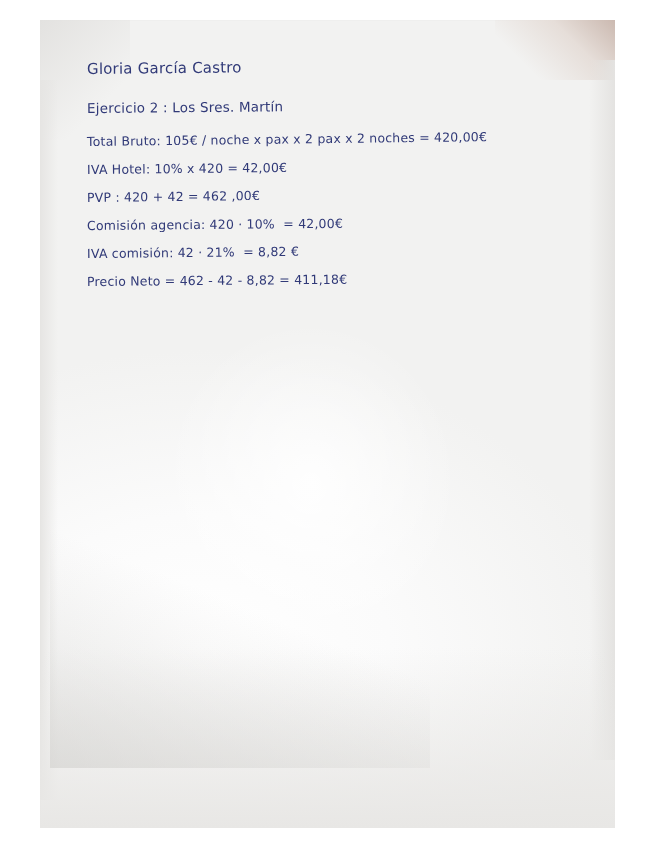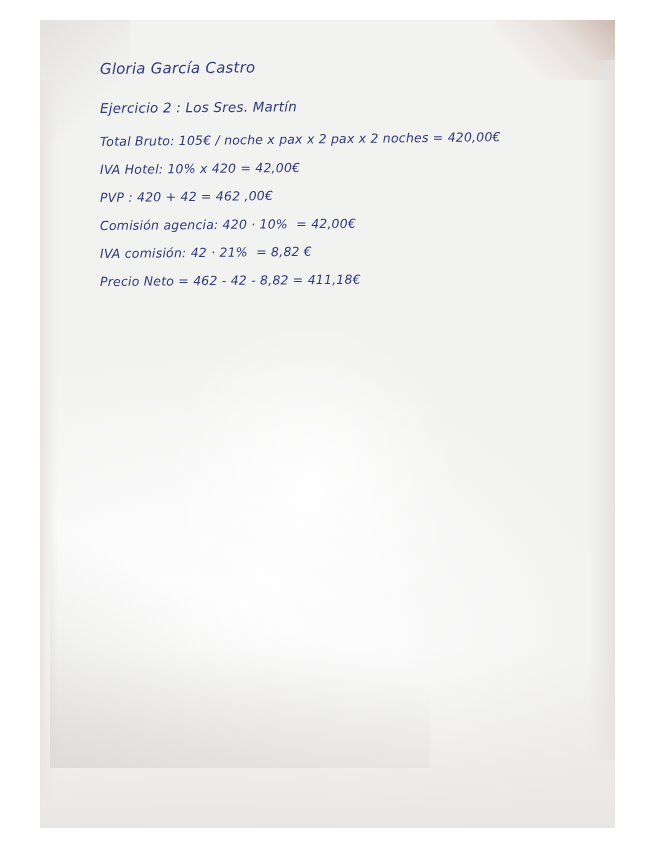--- a/index.html
+++ b/index.html
@@ -65,25 +65,24 @@
     background: radial-gradient(ellipse at 50% 50%, rgba(255,255,255,0.85) 0%, rgba(255,255,255,0) 70%);
   }
   #shade-left-edge {
     left: 0; top: 60px; width: 18px; height: 720px;
     background: linear-gradient(90deg, #e6e5e3 0%, rgba(247,247,246,0) 100%);
   }
 
   
   #handwriting {
     position: absolute;
-    left: 60px;
+    left: 47px;
     top: 40px;
     width: 480px;
     color: #2c3470;
-    font-style: italic;
   }
   .hw-line {
     font-family: "DejaVu Sans", sans-serif;
     color: #313a78;
     white-space: pre;
     letter-spacing: 0.2px;
   }
   #hw-name {
     font-size: 15px;
     margin-bottom: 22px;

